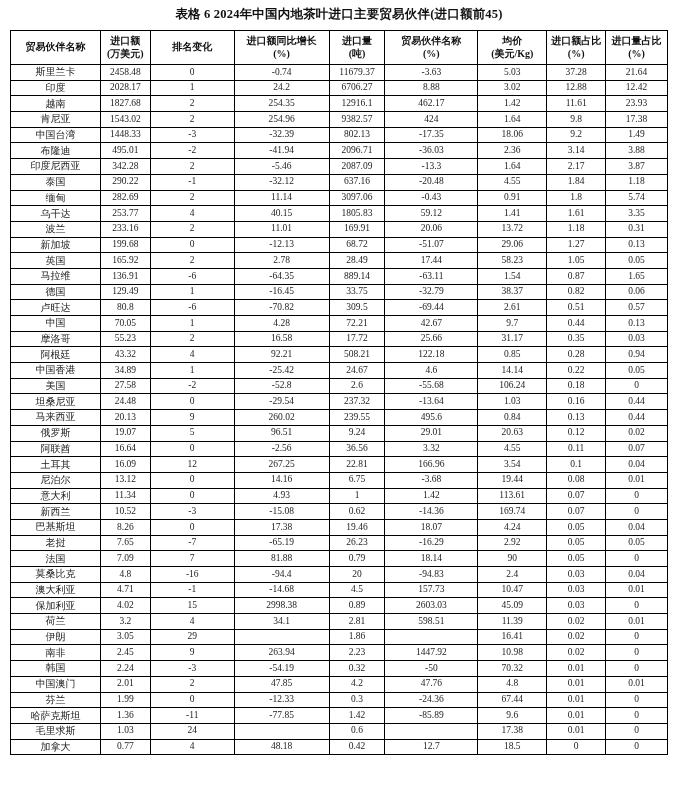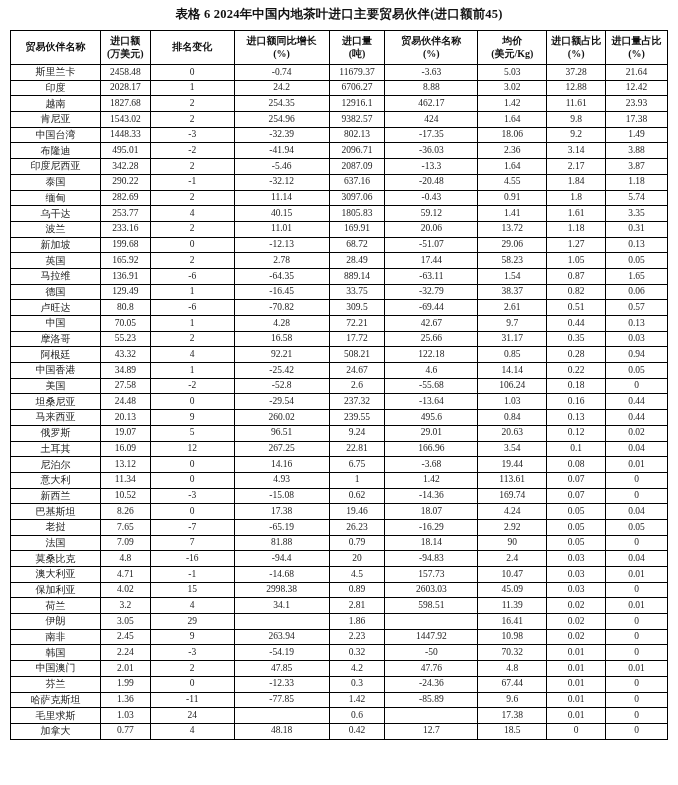--- a/index.html
+++ b/index.html
@@ -356,20 +356,31 @@
           <td>19.07</td>
           <td>5</td>
           <td>96.51</td>
           <td>9.24</td>
           <td>29.01</td>
           <td>20.63</td>
           <td>0.12</td>
           <td>0.02</td>
         </tr>
         <tr>
+          <td class="partner">阿联酋</td>
+          <td>16.64</td>
+          <td>0</td>
+          <td>-2.56</td>
+          <td>36.56</td>
+          <td>3.32</td>
+          <td>4.55</td>
+          <td>0.11</td>
+          <td>0.07</td>
+        </tr>
+        <tr>
           <td class="partner">土耳其</td>
           <td>16.09</td>
           <td>12</td>
           <td>267.25</td>
           <td>22.81</td>
           <td>166.96</td>
           <td>3.54</td>
           <td>0.1</td>
           <td>0.04</td>
         </tr>

